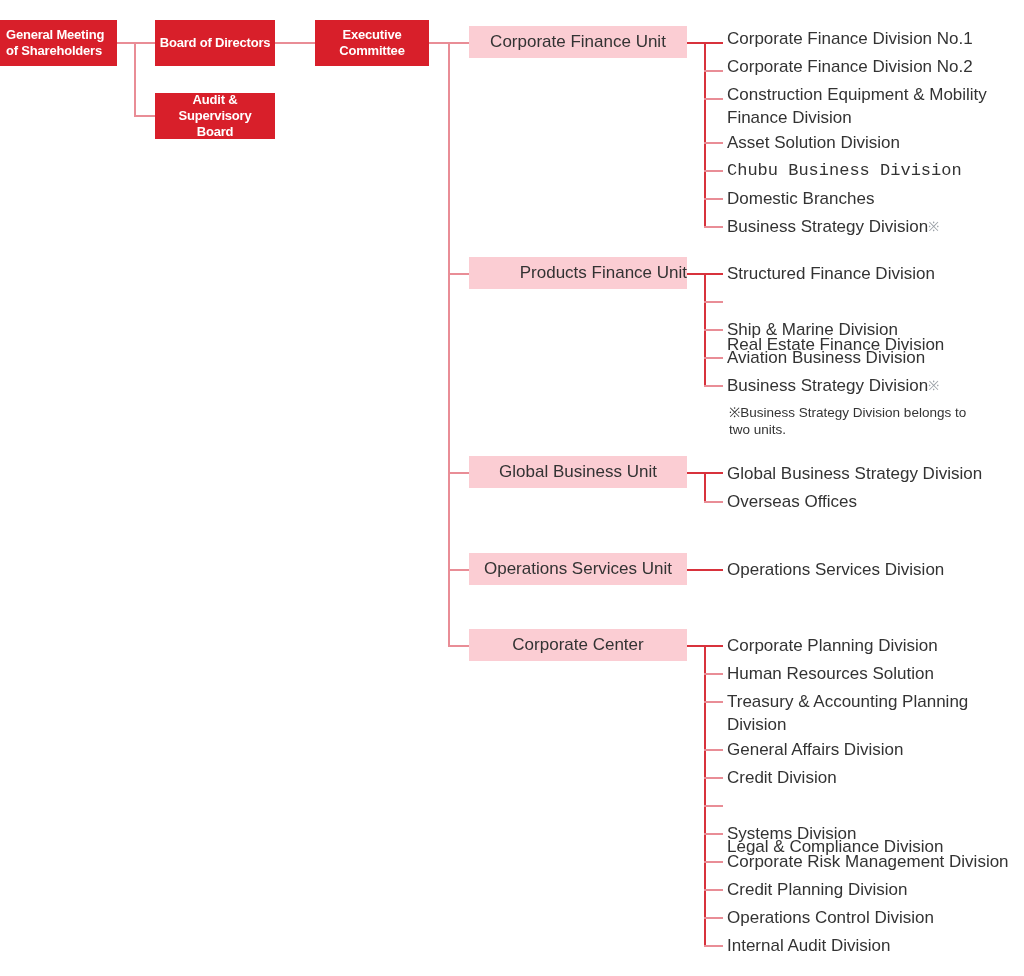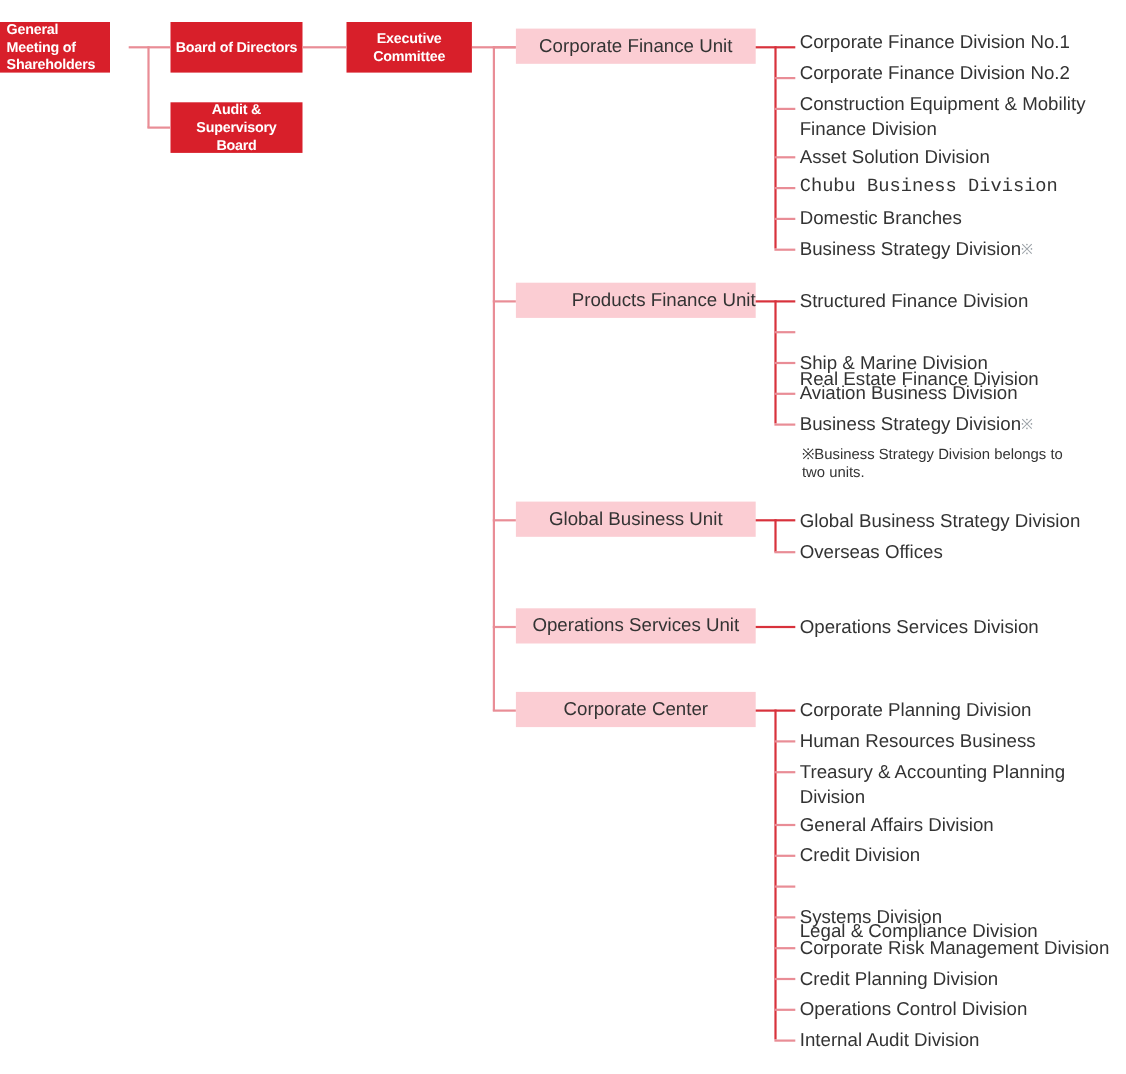--- a/index.html
+++ b/index.html
@@ -90,21 +90,21 @@
     line-height: 17px;
     white-space: pre-line;
     text-indent: 0;
   }
 </style>
 </head>
 <body>
 
 <div id="chart">
 
-  <div class="box-red align-left" style="left:0px; top:20px; width:100px; height:46px;">
+  <div class="box-red align-left" style="left:0px; top:20px; width:117px; height:46px;">
     <span>General Meeting
 of Shareholders</span>
   </div>
 
   <div class="box-red" style="left:155px; top:20px; width:120px; height:46px;">
     <span>Board of
 Directors</span>
   </div>
 
   <div class="box-red" style="left:155px; top:93px; width:120px; height:46px;">
@@ -199,21 +199,21 @@
   <div class="line-h" style="left:704px; top:701px; width:19px;"></div>
   <div class="line-h" style="left:704px; top:749px; width:19px;"></div>
   <div class="line-h" style="left:704px; top:777px; width:19px;"></div>
   <div class="line-h" style="left:704px; top:805px; width:19px;"></div>
   <div class="line-h" style="left:704px; top:833px; width:19px;"></div>
   <div class="line-h" style="left:704px; top:861px; width:19px;"></div>
   <div class="line-h" style="left:704px; top:889px; width:19px;"></div>
   <div class="line-h" style="left:704px; top:917px; width:19px;"></div>
   <div class="line-h" style="left:704px; top:945px; width:19px;"></div>
   <div class="leaf" style="top:634px;">Corporate Planning Division</div>
-  <div class="leaf" style="top:662px;">Human Resources Business</div>
+  <div class="leaf" style="top:662px;">Human Resources Solution</div>
   <div class="leaf" style="top:690px;">Treasury &amp; Accounting Planning
 Division</div>
   <div class="leaf" style="top:738px;">General Affairs Division</div>
   <div class="leaf" style="top:766px;">Credit Division</div>
   <div class="leaf" style="top:794px;margin-top:41px;">Legal &amp; Compliance Division</div>
   <div class="leaf" style="top:822px;">Systems Division</div>
   <div class="leaf" style="top:850px;">Corporate Risk Management Division</div>
   <div class="leaf" style="top:878px;">Credit Planning Division</div>
   <div class="leaf" style="top:906px;">Operations Control Division</div>
   <div class="leaf" style="top:934px;">Internal Audit Division</div>

